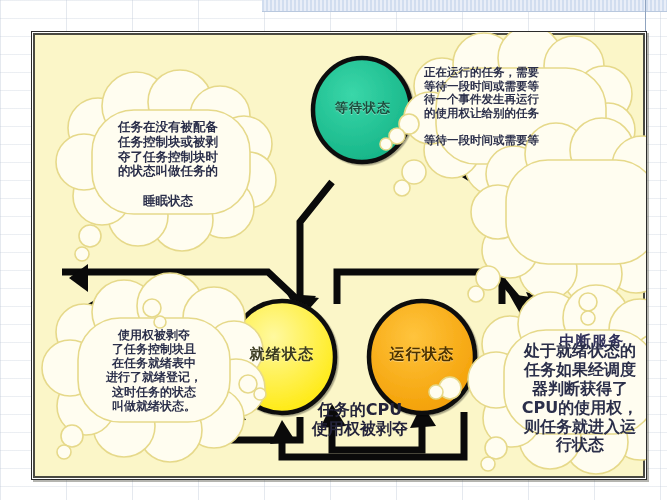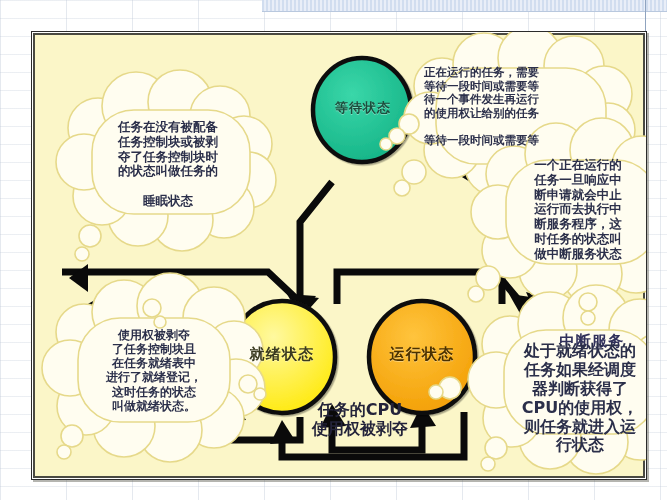--- a/index.html
+++ b/index.html
@@ -279,29 +279,20 @@
 
     <div class="cloud-text" id="ct1" style="left:392px;top:34px;width:188px;font-size:11.5px;text-align:left;">
         <span class="ln">正在运行的任务，需要</span>
         <span class="ln">等待一段时间或需要等</span>
         <span class="ln">待一个事件发生再运行</span>
         <span class="ln">的使用权让给别的任务</span>
         <span class="ln">&nbsp;</span>
         <span class="ln">等待一段时间或需要等</span>
       </div>
 
-    <div class="cloud-text" id="ct2" style="left:470px;top:126px;width:152px;font-size:12.5px;">
-        <span class="ln">一个正在运行的</span>
-        <span class="ln">任务一旦响应中</span>
-        <span class="ln">断申请就会中止</span>
-        <span class="ln">运行而去执行中</span>
-        <span class="ln">断服务程序，这</span>
-        <span class="ln">时任务的状态叫</span>
-        <span class="ln">做中断服务状态</span>
-      </div>
 
     <div class="cloud-text" id="ct3" style="left:42px;top:296px;width:160px;font-size:12px;">
         <span class="ln">使用权被剥夺</span>
         <span class="ln">了任务控制块且</span>
         <span class="ln">在任务就绪表中</span>
         <span class="ln">进行了就绪登记，</span>
         <span class="ln">这时任务的状态</span>
         <span class="ln">叫做就绪状态。</span>
       </div>
 

